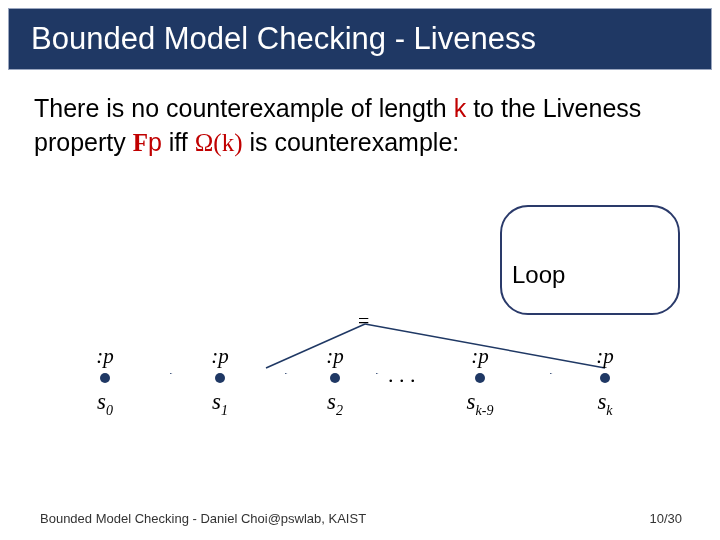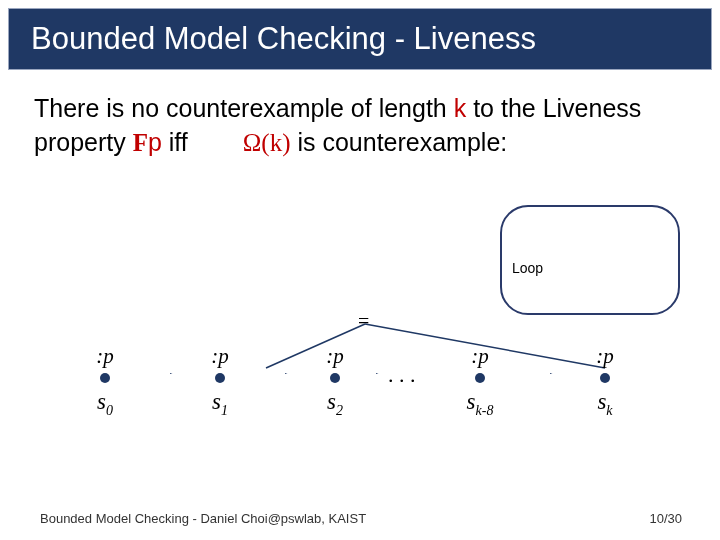--- a/index.html
+++ b/index.html
@@ -10,28 +10,28 @@
     background: #1f3864; color: #fff; display: flex; align-items: center;
     padding-left: 22px; font-size: 31px; font-weight: 400;
     border: 1px solid #9aa6bf;
   }
   .body-text {
     position: absolute; top: 92px; left: 34px; right: 34px;
     font-size: 25px; color: #000; line-height: 1.35;
   }
   .red { color: #c00000; }
   .bold { font-weight: 700; font-family: "Times New Roman", serif; }
-  .serif { font-family: "Times New Roman", serif; margin-left: 48px; }
+  .serif { font-family: "Times New Roman", serif; }
   .loop-box {
     position: absolute; top: 205px; right: 40px; width: 180px; height: 110px;
     border: 2px solid #2a3a6a; border-radius: 28px; background: #fff;
   }
   .loop-label {
     position: absolute; top: 260px; right: 58px; width: 150px;
-    font-size: 14px; color: #000; line-height: 1.25;
+    font-size: 24px; color: #000; line-height: 1.25;
   }
   .diagram {
     position: absolute; top: 310px; left: 60px; right: 60px; height: 130px;
   }
   .state { position: absolute; width: 90px; text-align: center; }
   .state .neg { font-family: "Times New Roman", serif; font-style: italic; font-size: 21px; color: #000; position: relative; top: 0; }
   .state .dot { width: 10px; height: 10px; background: #1f3864; border-radius: 50%; margin: 4px auto 6px auto; }
   .state .lbl { font-family: "Times New Roman", serif; font-style: italic; font-size: 23px; color: #000; }
   .state .lbl sub { font-size: 14px; font-style: italic; }
   .arrow {
@@ -89,21 +89,21 @@
       <div class="neg">:p</div>
       <div class="dot"></div>
       <div class="lbl"><span>s</span><sub>2</sub></div>
     </div>
 
     <div class="dots" style="left: 328px;">. . .</div>
 
     <div class="state" style="left: 375px; top:34px;">
       <div class="neg">:p</div>
       <div class="dot"></div>
-      <div class="lbl"><span>s</span><sub>k-8</sub></div>
+      <div class="lbl"><span>s</span><sub>k-9</sub></div>
     </div>
 
     <div class="state" style="left: 500px; top:34px;">
       <div class="neg">:p</div>
       <div class="dot"></div>
       <div class="lbl"><span>s</span><sub>k</sub></div>
     </div>
 
     <svg class="arrow" style="left:50px; width:70px;" height="10">
       <line x1="0" y1="5" x2="60" y2="5" stroke="#1f3864" stroke-width="1.5"></line>

